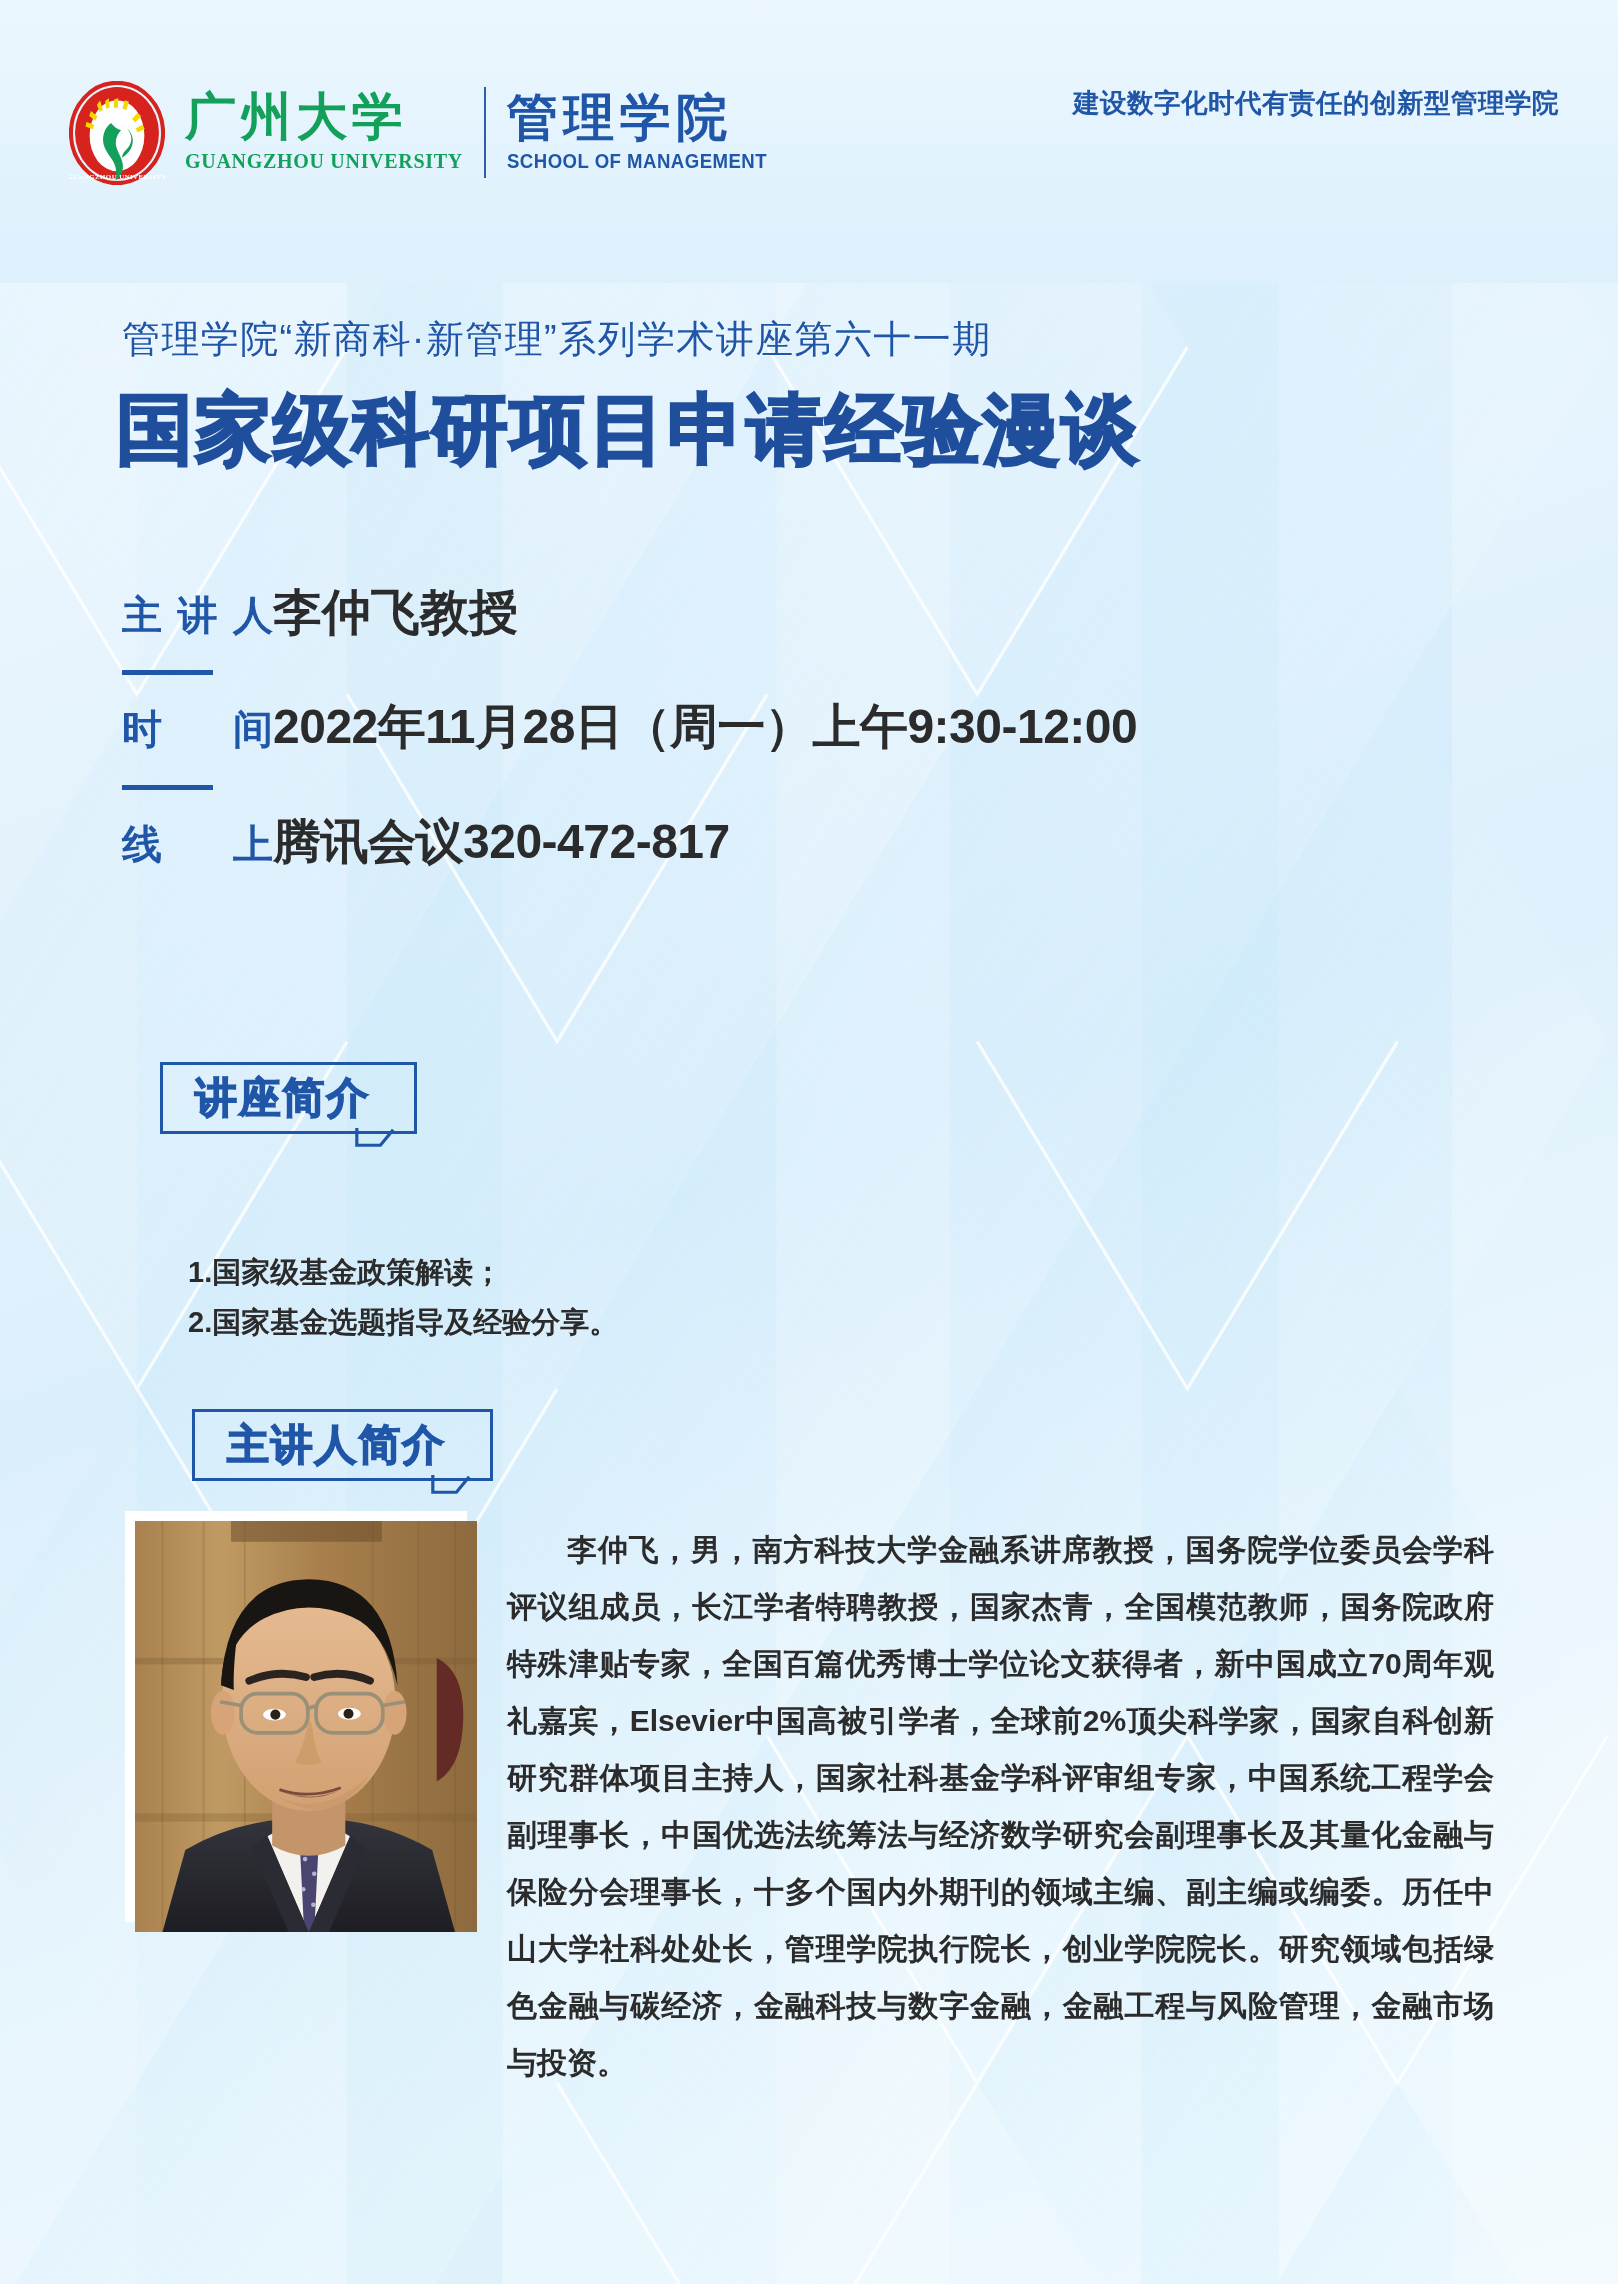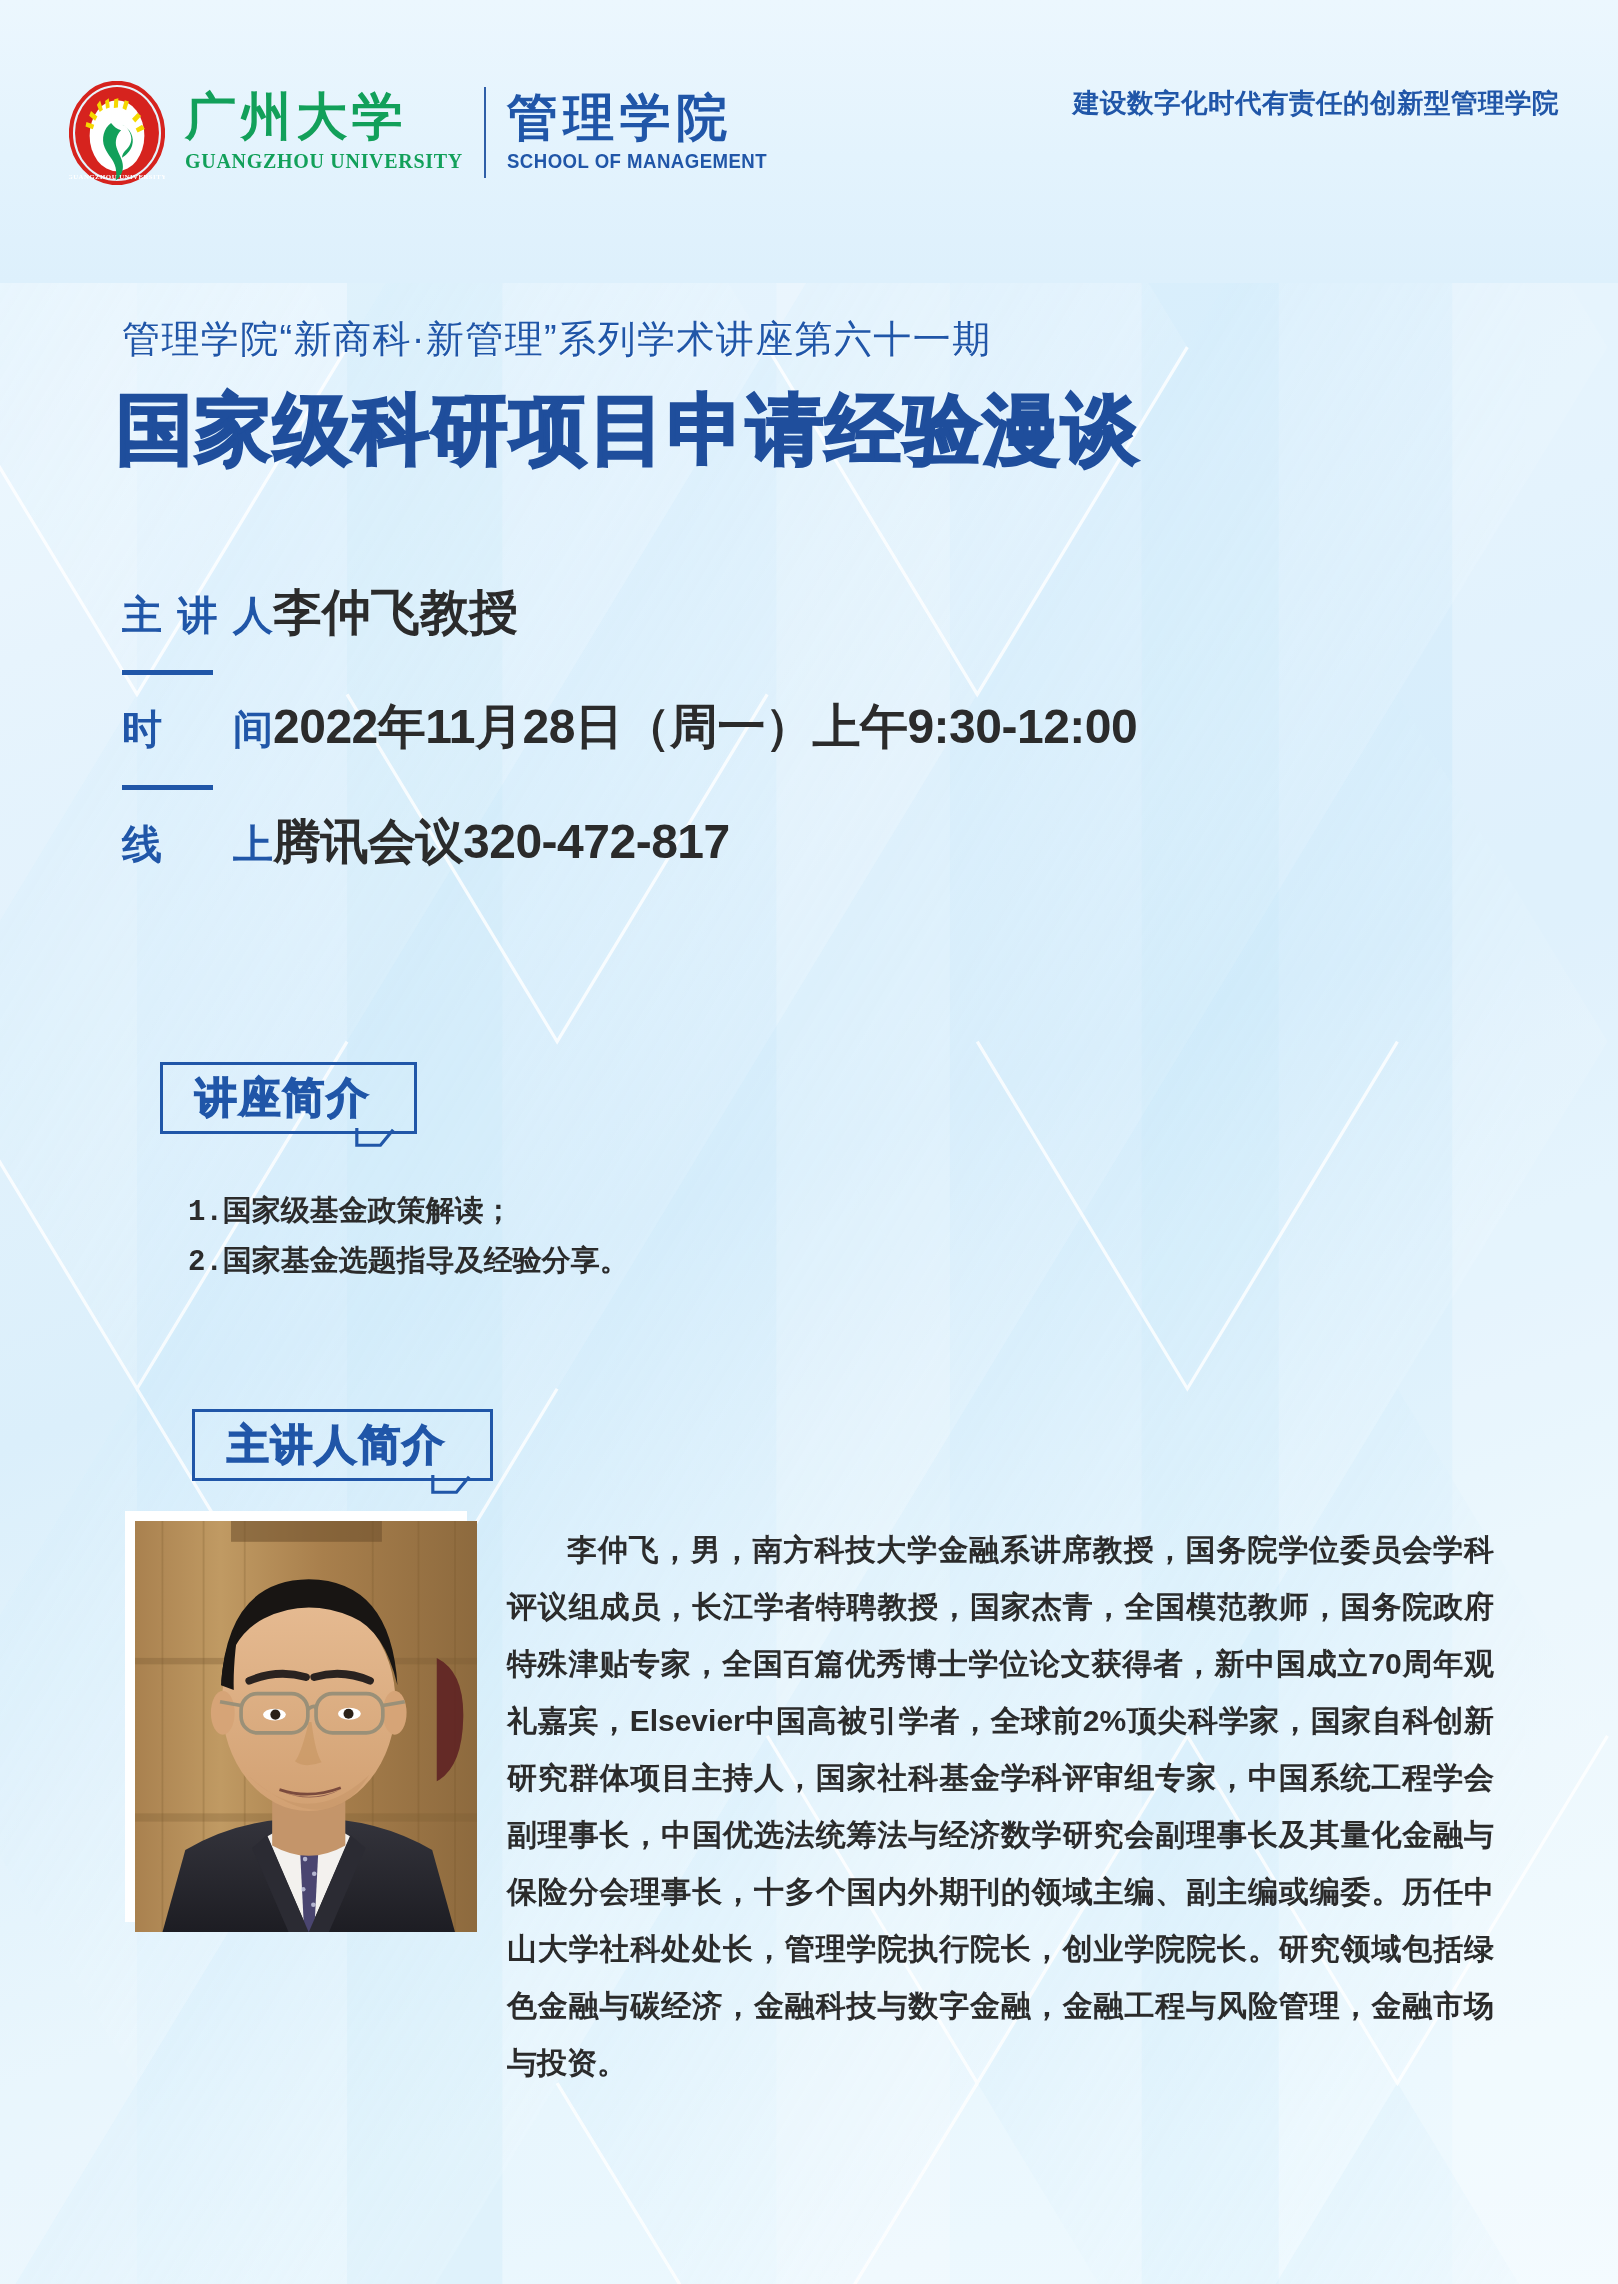--- a/index.html
+++ b/index.html
@@ -101,22 +101,22 @@
     font-weight:bold;font-size:42px;color:#2056a8;
     letter-spacing:1.8px;line-height:1;white-space:nowrap;
     -webkit-text-stroke:1.4px #2056a8;
   }
   .sec-tail{
     position:absolute;right:19px;bottom:-18px;width:40px;height:21px;
   }
   .sec-tail svg{display:block;}
   
   .lecture-list{
-    position:absolute;left:188px;top:1188px;
-    font-size:29px;color:#2b2b2b;line-height:1.72;font-weight:600;font-family:Liberation Mono, monospace;
+    position:absolute;left:188px;top:1248px;
+    font-size:29px;color:#2b2b2b;line-height:1.72;font-weight:600;
   }
   .lecture-list div{white-space:nowrap;}
   .bio-photo{
     position:absolute;left:135px;top:1521px;width:342px;height:411px;
     box-shadow:-10px -10px 0 0 #ffffff;
     overflow:hidden;background:#9a7a52;
   }
   .bio-photo svg{display:block;width:342px;height:411px;}
   .bio-text{
     position:absolute;left:507px;top:1521px;width:987px;

